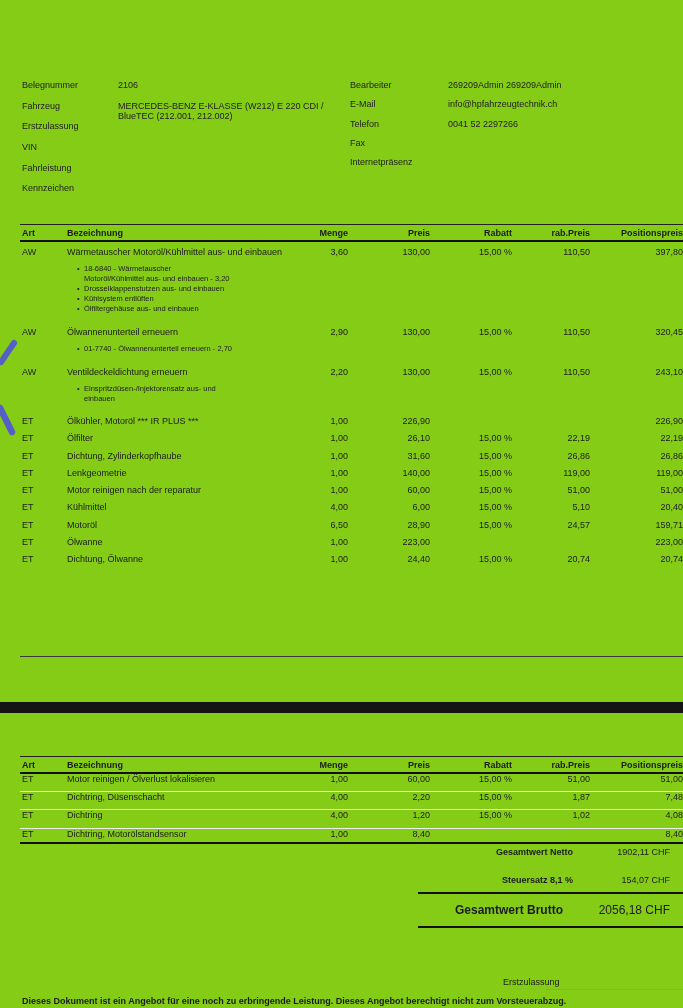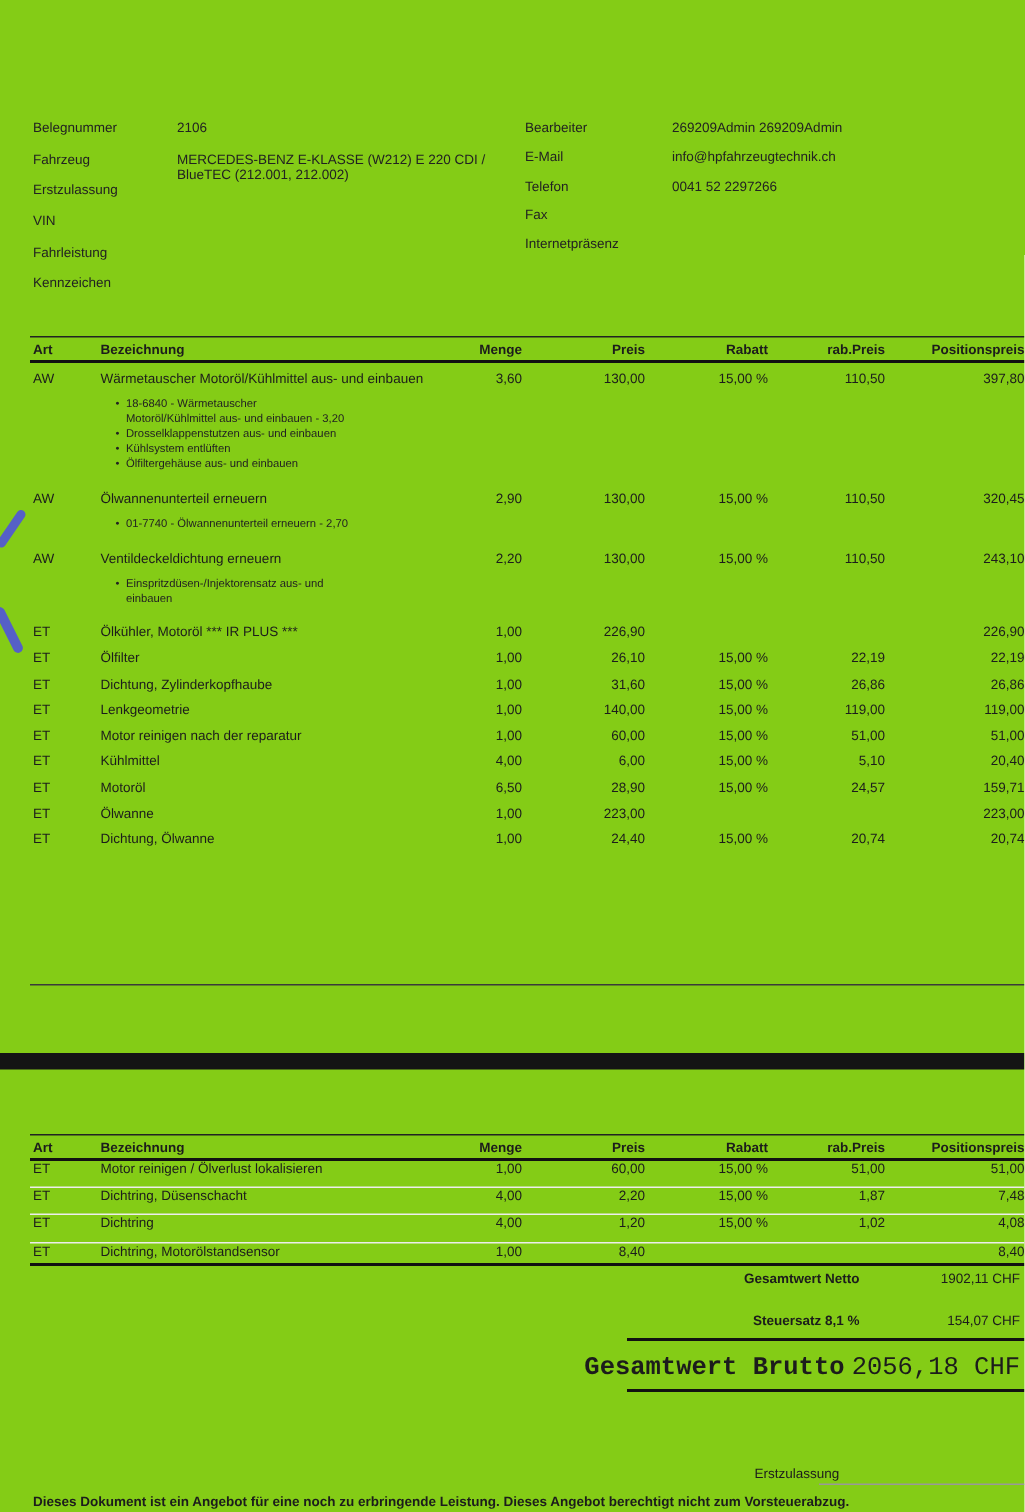--- a/index.html
+++ b/index.html
@@ -45,26 +45,26 @@
   .bullets li::before { content:"•"; position:absolute; left:0; top:0; font-size:7.5px; }
   .tbl-2 .rows .simple { height:17.2px; border-bottom:1px solid #ededed; }
   .tbl-2 .rows .simple:last-child { height:11px; border-bottom:none; padding-bottom:2px; }
   .tbl-2 .rows { border-bottom:2.5px solid #111; }
 
   
   .rule-mid   { position:absolute; left:20px; right:0; top:656px; height:0; border-top:1.5px solid #3a3a3a; }
   .page-break { position:absolute; left:0; right:0; top:702px; height:11px; background:#141414; }
 
   
-  .tot-row { position:absolute; left:350px; right:3px; display:flex; }
+  .tot-row { position:absolute; left:350px; right:13px; display:flex; }
   .tot-label { width:223px; text-align:right; font-weight:bold; }
   .tot-value { flex:1; text-align:right; }
   .tot-netto  { top:847px; }
   .tot-steuer { top:875px; }
-  .tot-brutto { top:903px; font-size:17px;font-family:Liberation Mono, monospace; }
+  .tot-brutto { top:903px; font-size:12px; }
   .tot-brutto .tot-label { width:213px; }
   .tot-line { position:absolute; left:418px; right:0; height:0; border-top:2px solid #111; }
   .tot-line-1 { top:892px; }
   .tot-line-2 { top:926px; }
 
   
   .signature { position:absolute; left:503px; top:977px; }
   .sig-line { position:absolute; left:546px; right:0; top:989px; border-top:1px solid #999; }
   .footer-note { position:absolute; left:22px; top:996px; right:0; font-weight:bold; white-space:nowrap; }
 

